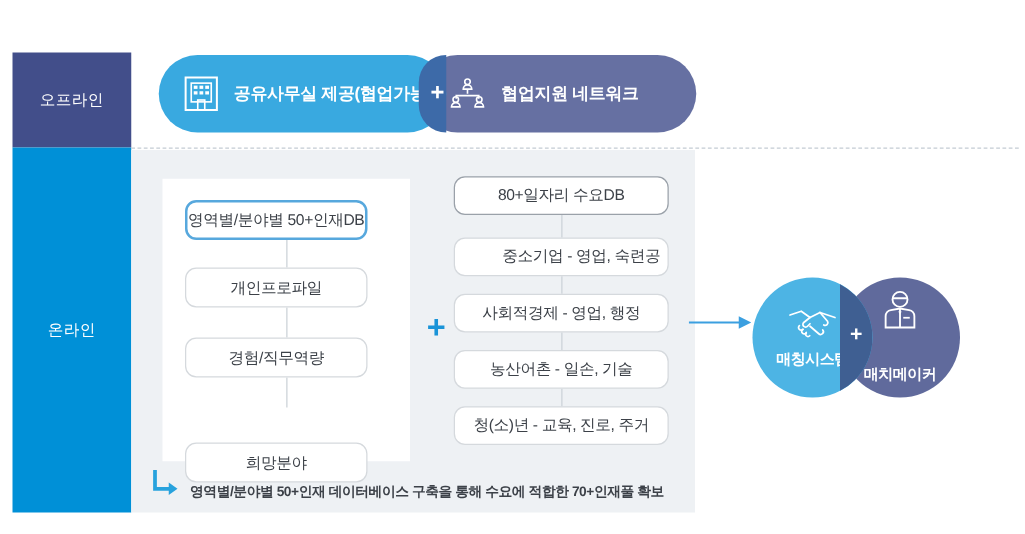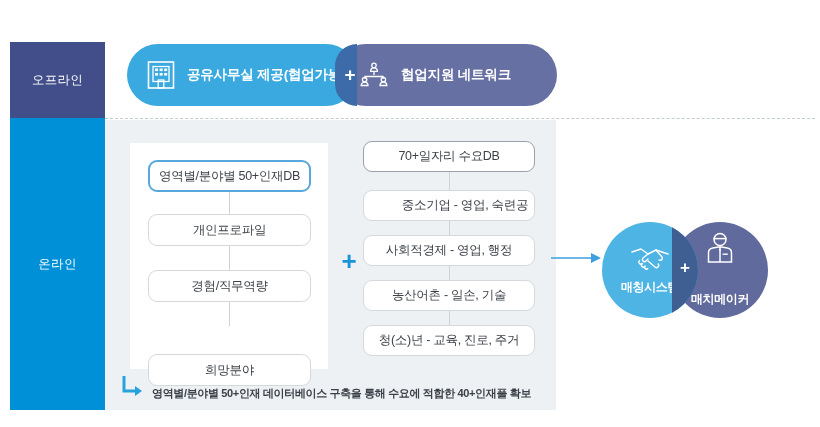--- a/index.html
+++ b/index.html
@@ -168,21 +168,21 @@
   .box.gray-strong {
     border: 1px solid #9aa1a9;
   }
   .connector {
     position: absolute;
     width: 1px;
     background: #ccd2d8;
   }
 
   
-  .lcol .box { left: 148px; width: 163px; height: 32px; }
+  .lcol .box { left: 148px; width: 146px; height: 32px; }
   .lcol .connector { left: 229px; width: 1px; }
 
   
   .rcol .box { left: 363px; width: 172px; height: 31px; }
   .rcol .connector { left: 449px; width: 1px; }
 
   
   .plus-mid {
     position: absolute;
     left: 336px;
@@ -361,21 +361,21 @@
 
   <div class="plus-mid">+</div>
 
   <div class="rcol">
     <div class="connector" style="top:172px;height:18px;"></div>
     <div class="connector" style="top:221px;height:14px;"></div>
     <div class="connector" style="top:266px;height:14px;"></div>
     <div class="connector" style="top:311px;height:14px;"></div>
 
     <div class="box gray-strong" style="top:141px;">
-      <span>70+일자리 수요DB</span>
+      <span>80+일자리 수요DB</span>
     </div>
     <div class="box" style="top:190px;padding-left:32px;">
       <span>중소기업 - 영업, 숙련공</span>
     </div>
     <div class="box" style="top:235px;align-items:center;">
       <span>사회적경제 - 영업, 행정</span>
     </div>
     <div class="box" style="top:280px;justify-content:center;">
       <span>농산어촌 - 일손, 기술</span>
     </div>
@@ -383,21 +383,21 @@
       <span>청(소)년 - 교육, 진로, 주거</span>
     </div>
   </div>
 
   <div class="caption-arrow">
     <svg width="26" height="26" viewBox="0 0 26 26">
       <path d="M4 1 V15 H17" fill="none" stroke="#27a2dd" stroke-width="3" stroke-linecap="square"></path>
       <path d="M15 10 L22 15 L15 20 Z" fill="#27a2dd"></path>
     </svg>
   </div>
-  <div class="caption-text">영역별/분야별 50+인재 데이터베이스 구축을 통해 수요에 적합한 40+인재풀 확보</div>
+  <div class="caption-text">영역별/분야별 50+인재 데이터베이스 구축을 통해 수요에 적합한 70+인재풀 확보</div>
 
   <div class="big-arrow">
     <svg width="52" height="16" viewBox="0 0 52 16">
       <path d="M0 8 H42" fill="none" stroke="#3b9fe0" stroke-width="1.6"></path>
       <path d="M40 3 L50 8 L40 13 Z" fill="#3b9fe0"></path>
     </svg>
   </div>
 
   <div class="circle circle-b">
     <span class="circle-ico">

